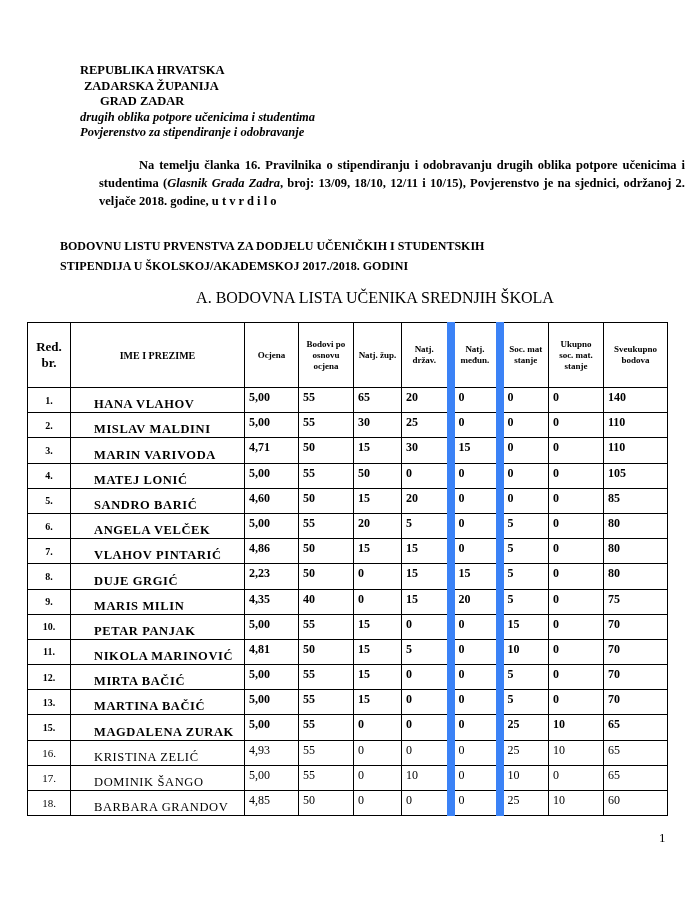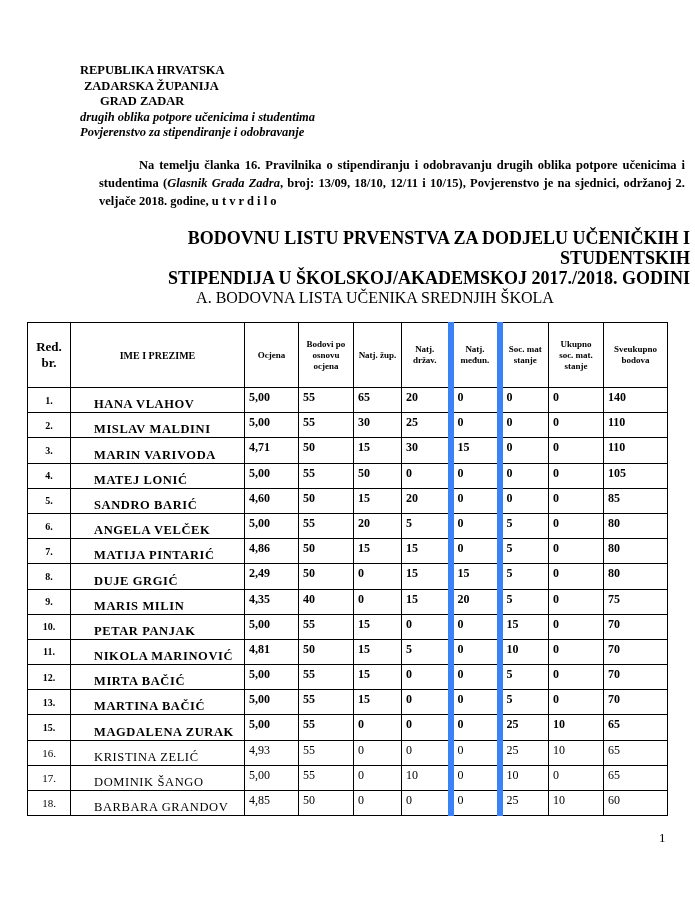--- a/index.html
+++ b/index.html
@@ -5,38 +5,38 @@
   html, body { margin: 0; padding: 0; background: #ffffff; }
   body { width: 695px; height: 900px; position: relative; overflow: hidden;
          font-family: "Liberation Serif", serif; color: #000; }
   .hdr { position: absolute; left: 80px; top: 63px; font-size: 12.5px; line-height: 15.5px; }
   .hdr .b { font-weight: bold; }
   .hdr .i { font-style: italic; font-weight: bold; }
   .intro { position: absolute; left: 80px; top: 156px; width: 586px; font-size: 12.5px;
            line-height: 18px; font-weight: bold; text-align: justify; margin-left: 19px; }
   .intro .ind { display: inline-block; width: 40px; }
   .intro em { font-style: italic; }
-  .title { position: absolute; left: 60px; width: 630px; top: 228px; text-align: right;
-           font-weight: bold; font-size: 18px; line-height: 20px; }
+  .title { position: absolute; left: 60px; width: 630px; top: 236px; text-align: left;
+           font-weight: bold; font-size: 12px; line-height: 20px; }
   .subtitle { position: absolute; left: 60px; width: 630px; top: 289px; text-align: center;
               font-weight: normal; font-size: 16px; }
   table { position: absolute; left: 27px; top: 322px; border-collapse: collapse;
           table-layout: fixed; width: 640px; }
   td, th { border: 1.4px solid #000; padding: 0 4px; }
   th { font-weight: bold; font-size: 9px; line-height: 11px; height: 64px; text-align: center; }
   th.big { font-size: 13px; line-height: 16px; }
   th.name { font-size: 10px; }
   td { height: 22.2px; font-size: 12px; vertical-align: top; }
   td.num { text-align: center; font-size: 10px; vertical-align: middle; }
   td.name { font-size: 12.5px; vertical-align: bottom; padding-left: 23px; letter-spacing: 0.6px; }
   tr.bold td { font-weight: bold; }
   tr.plain td { font-weight: normal; }
   tr.plain td.num { font-size: 11px; }
   td.val { padding-left: 4px; padding-top: 2px; }
-  .gray-l { border-left: 6px solid #3b82f6; }
+  .gray-l { border-left: 8px solid #3b82f6; }
   .pageno { position: absolute; left: 659px; top: 830px; font-size: 13px; }
 </style>
 </head>
 <body>
 
 <div class="hdr">
   <div class="b">REPUBLIKA HRVATSKA</div>
   <div class="b" style="padding-left:4px">ZADARSKA ŽUPANIJA</div>
   <div class="b" style="padding-left:20px">GRAD ZADAR</div>
   <div class="i">drugih oblika potpore učenicima i studentima</div>
@@ -147,34 +147,34 @@
         <td class="val">55</td>
         <td class="val">20</td>
         <td class="val">5</td>
         <td class="val gray-l">0</td>
         <td class="val gray-l">5</td>
         <td class="val">0</td>
         <td class="val">80</td>
       </tr>
       <tr class="bold">
         <td class="num">7.</td>
-        <td class="name">MATIJA PINTARIĆ</td>
+        <td class="name">VLAHOV PINTARIĆ</td>
         <td class="val">4,86</td>
         <td class="val">50</td>
         <td class="val">15</td>
         <td class="val">15</td>
         <td class="val gray-l">0</td>
         <td class="val gray-l">5</td>
         <td class="val">0</td>
         <td class="val">80</td>
       </tr>
       <tr class="bold">
         <td class="num">8.</td>
         <td class="name">DUJE GRGIĆ</td>
-        <td class="val">2,49</td>
+        <td class="val">2,23</td>
         <td class="val">50</td>
         <td class="val">0</td>
         <td class="val">15</td>
         <td class="val gray-l">15</td>
         <td class="val gray-l">5</td>
         <td class="val">0</td>
         <td class="val">80</td>
       </tr>
       <tr class="bold">
         <td class="num">9.</td>

